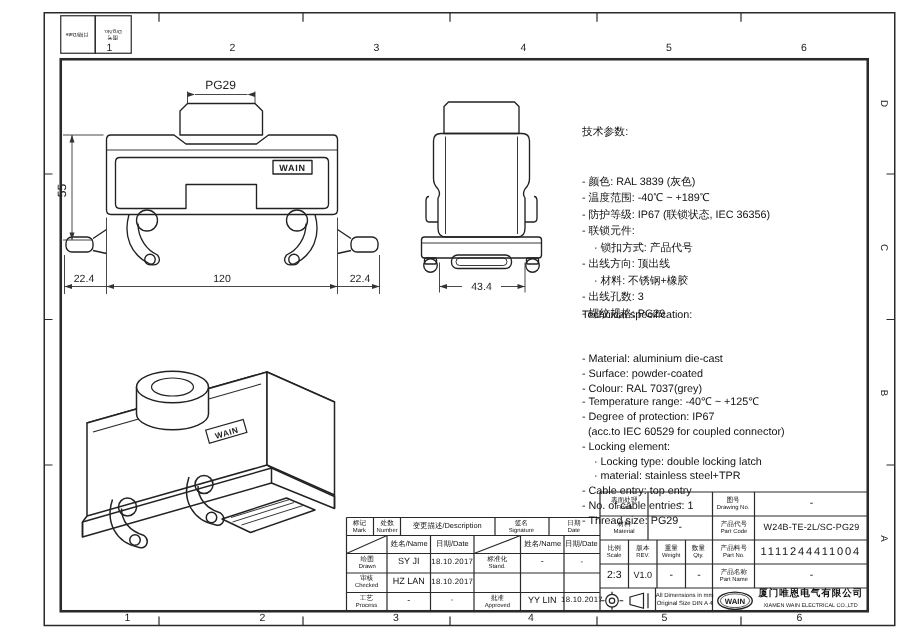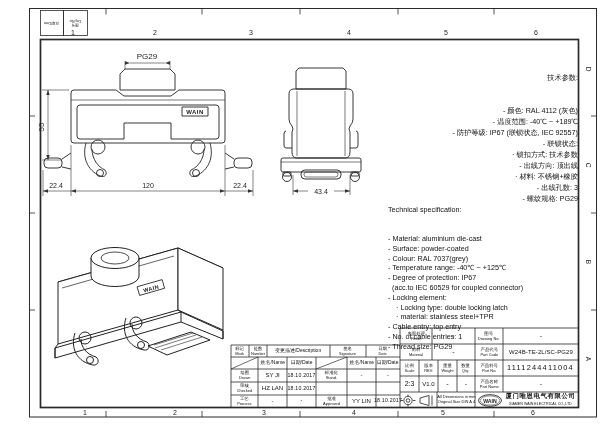--- a/index.html
+++ b/index.html
@@ -12,21 +12,21 @@
       font-size:7.6px;line-height:1.15;white-space:nowrap;}
   .lw .en{font-size:6.8px;}
   .one{transform:scale(.62);font-size:8px;white-space:nowrap;}
   .v{font-size:6px;}
   .v7{font-size:7px;}
   .d{font-size:5.2px;letter-spacing:.2px;}
   .gridnum{font-size:7px;color:#222;}
   .gridlet{font-size:6.5px;color:#222;transform:rotate(90deg);}
   .rot180{transform:rotate(180deg) scale(.5);font-size:7px;line-height:1.1;white-space:nowrap;text-align:center;}
   .spec{position:absolute;left:388px;width:190px;white-space:pre;color:#111;}
-  .spec-cn{top:50px;font-size:7.2px;line-height:11px;text-align:right;}
+  .spec-cn{top:60px;font-size:7.2px;line-height:11px;}
   .spec-en{top:185px;font-size:7.2px;line-height:9.8px;}
   .spec div{white-space:pre;}
   .note{font-size:8px;transform:scale(.5);line-height:1.35;white-space:nowrap;}
   .coname{display:flex;flex-direction:column;align-items:center;}
   .coname .cn{font-size:6.4px;font-weight:bold;letter-spacing:.6px;}
   .coname .en{font-size:7px;transform:scale(.52);white-space:nowrap;}
   .pno{font-size:7.4px;letter-spacing:1.2px;}
   .pcode{font-size:6px;letter-spacing:.1px;}
 </style>
 </head>
@@ -179,21 +179,21 @@
       <path fill="none" stroke-width=".6" d="M122,126 L163,113 M128,128 L169,115 M121,123 L160,111"></path>
     </g>
     <g transform="translate(118,66) rotate(-16)">
       <rect x="-13" y="-5" width="26" height="9" fill="none" stroke="#222" stroke-width=".8"></rect>
       <text x="0" y="2.5" font-size="5.5" font-weight="bold" text-anchor="middle" fill="#222" letter-spacing=".4">WAIN</text>
     </g>
   </svg>
 
   <div class="spec spec-cn">
     <div>技术参数:</div>
-    <div><div>- 颜色: RAL 4112 (灰色)</div><div>- 温度范围: -40℃ ~ +189℃</div><div>- 防护等级: IP67 (联锁状态, IEC 92557)</div><div>- 联锁状态:</div><div>    · 锁扣方式: 技术参数</div><div>- 出线方向: 顶出线</div><div>    · 材料: 不锈钢+橡胶</div><div>- 出线孔数: 3</div><div>- 螺纹规格: PG29</div></div>
+    <div><div>- 颜色: RAL 3839 (灰色)</div><div>- 温度范围: -40℃ ~ +189℃</div><div>- 防护等级: IP67 (联锁状态, IEC 36356)</div><div>- 联锁元件:</div><div>    · 锁扣方式: 产品代号</div><div>- 出线方向: 顶出线</div><div>    · 材料: 不锈钢+橡胶</div><div>- 出线孔数: 3</div><div>- 螺纹规格: PG29</div></div>
   </div>
   <div class="spec spec-en">
     <div>Technical specification:</div>
     <div><div>- Material: aluminium die-cast</div><div>- Surface: powder-coated</div><div>- Colour: RAL 7037(grey)</div><div>- Temperature range: -40℃ ~ +125℃</div><div>- Degree of protection: IP67</div><div>  (acc.to IEC 60529 for coupled connector)</div><div>- Locking element:</div><div>    · Locking type: double locking latch</div><div>    · material: stainless steel+TPR</div><div>- Cable entry: top entry</div><div>- No. of cable entries: 1</div><div>- Thread size: PG29</div></div>
   </div>
 
   <div class="t" style="left:231px;top:345px;width:18px;height:12px">
       <span class="lw">
         <span>标记</span>
         <span class="en">Mark</span>

